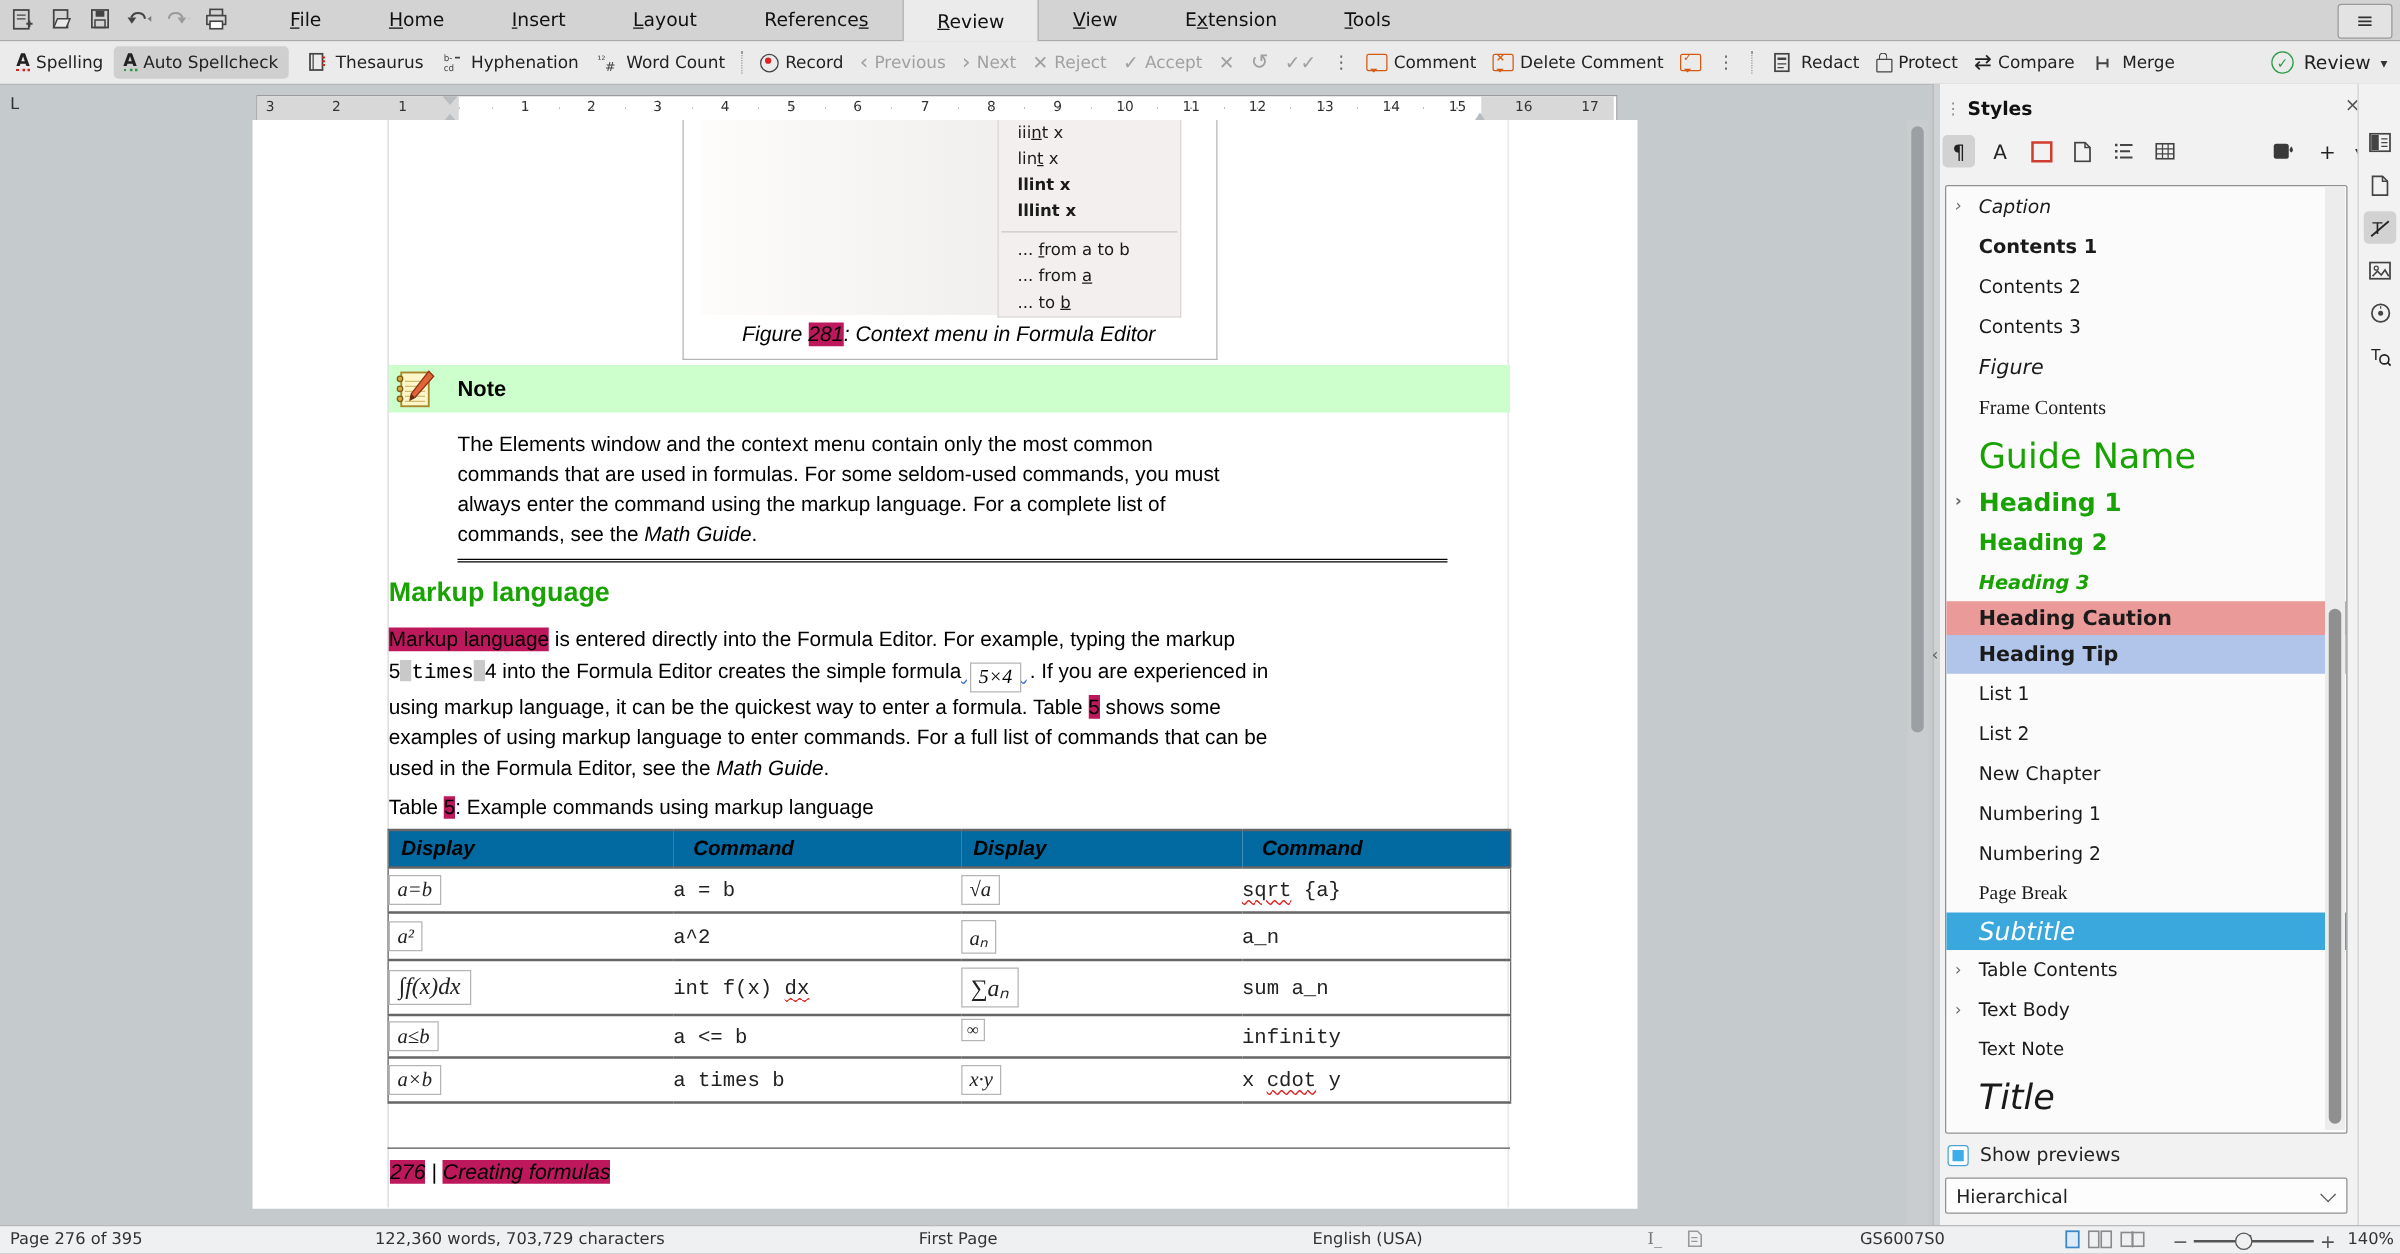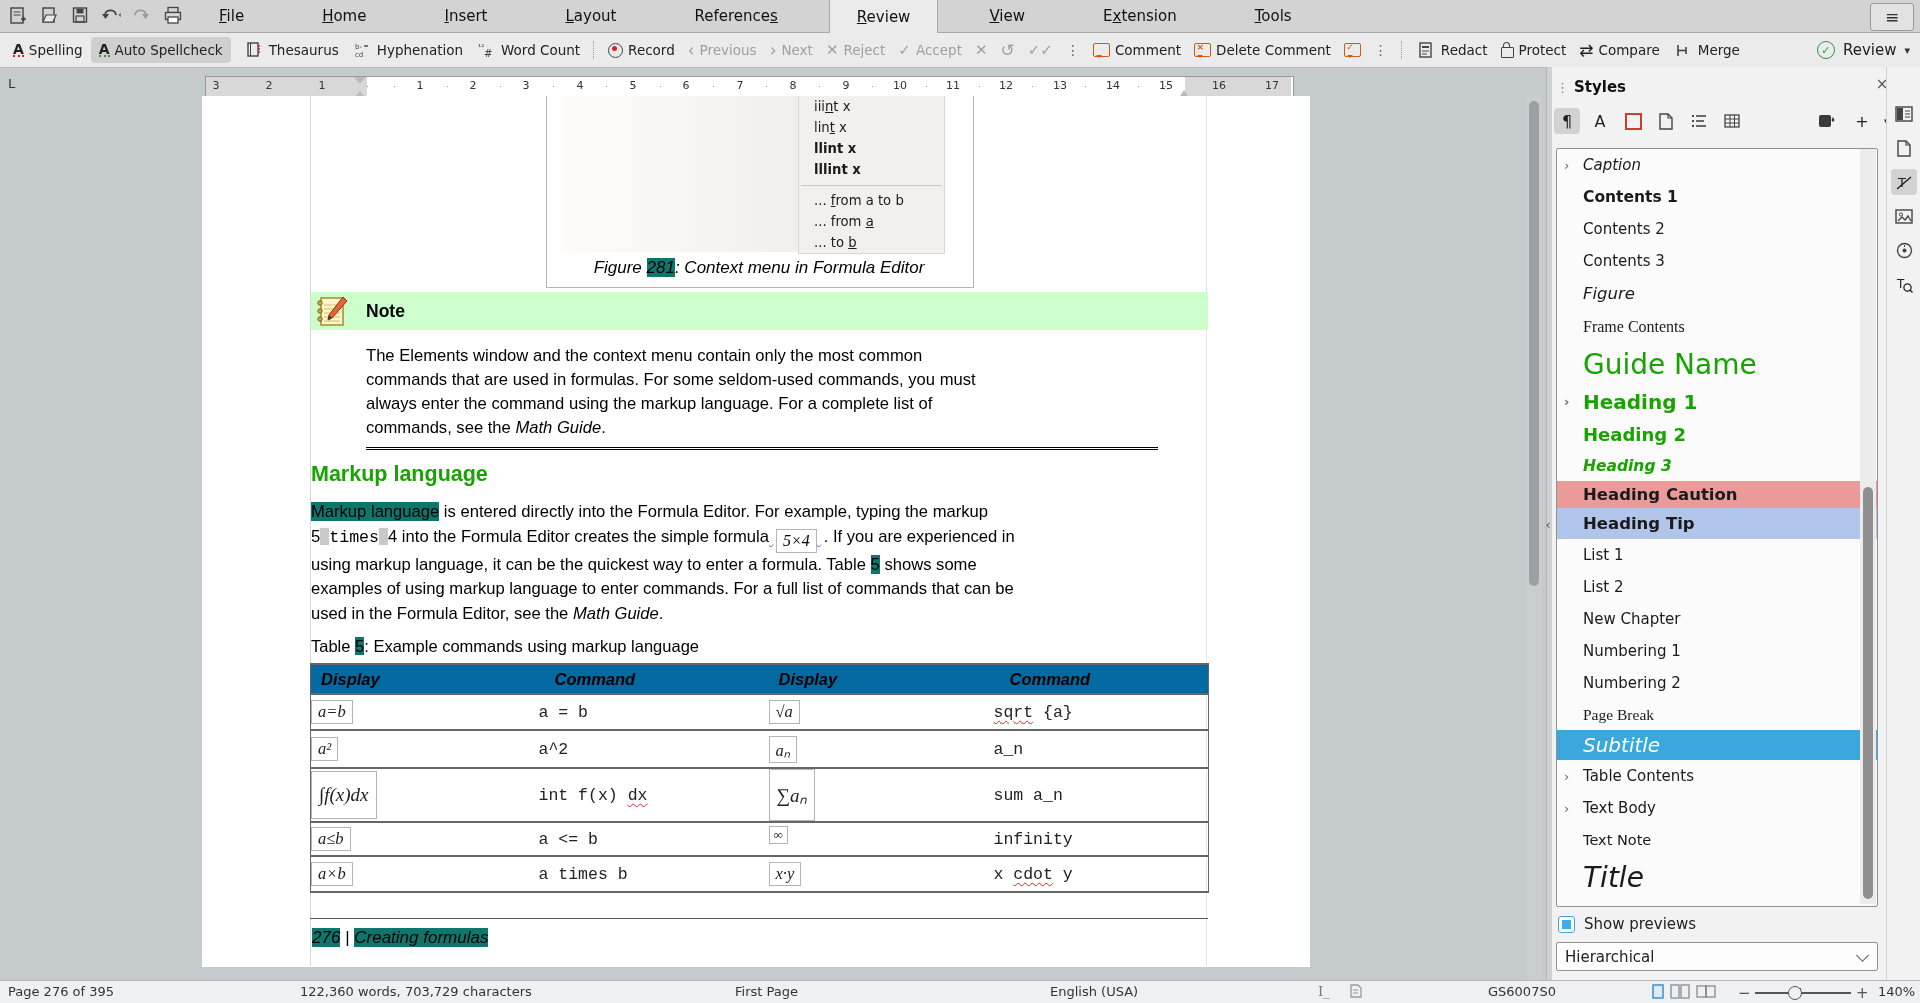--- a/index.html
+++ b/index.html
@@ -4,21 +4,21 @@
 <style>
   html,body{margin:0;padding:0;background:#888;}
   #app{position:relative;width:1920px;height:1003px;background:#c5cacd;overflow:hidden;
        font-family:"DejaVu Sans",sans-serif;color:#222;-webkit-font-smoothing:antialiased;}
 
   
   .tabbar{position:absolute;left:0;top:0;width:1920px;height:32px;background:#d3d3d3;border-bottom:1px solid #a9a9a9;}
   .quickicons{position:absolute;left:8px;top:4px;display:flex;gap:11px;align-items:center;}
   .qicon{width:20px;height:22px;display:flex;align-items:center;justify-content:center;}
   .qicon svg{display:block;}
-  .tabs{position:absolute;left:192px;top:0;height:32px;display:flex;gap:24px;}
+  .tabs{position:absolute;left:205px;top:0;height:32px;display:flex;}
   .tab{height:32px;padding:0 27px;display:flex;align-items:center;font-size:15px;color:#111;cursor:default;}
   .tab.active{background:#ebebeb;border-left:1px solid #a9a9a9;border-right:1px solid #a9a9a9;margin-bottom:-1px;height:33px;}
   .tab u{text-decoration:underline;}
   .hamburger-btn{position:absolute;right:6px;top:3px;width:42px;height:26px;border:1px solid #999;border-radius:3px;
        background:#e3e3e3;display:flex;align-items:center;justify-content:center;font-size:17px;color:#333;}
 
   
   .toolbar{position:absolute;left:0;top:33px;width:1920px;height:34px;background:#ebebeb;border-bottom:1px solid #b9b9b9;
        display:flex;align-items:center;font-size:13.5px;color:#222;}
   .tbi{display:flex;align-items:center;gap:5px;margin-left:13px;white-space:nowrap;}
@@ -55,21 +55,21 @@
   .ind-marker{position:absolute;left:354px;top:76px;width:0;height:0;}
   .ind-marker .t1{position:absolute;left:0;top:1px;border:6px solid transparent;border-top:7px solid #b9bdc0;}
   .ind-marker .t2{position:absolute;left:0;top:9px;border:6px solid transparent;border-bottom:7px solid #b9bdc0;}
   .rind{position:absolute;left:1178px;top:84px;border:6px solid transparent;border-bottom:9px solid #b9bdc0;}
   .tabsel{position:absolute;left:8px;top:76px;font-size:13px;color:#333;font-family:"DejaVu Sans Mono",monospace;}
 
   
   .page{position:absolute;left:202px;top:96px;width:1108px;height:871px;background:#fff;}
   .boundL{position:absolute;left:310px;top:96px;width:1px;height:870px;background:#d8d8d8;}
   .boundR{position:absolute;left:1206px;top:96px;width:1px;height:870px;background:#e2e2e2;}
-  .shade{background:#0f766e;text-align:center;}
+  .shade{background:#be185d;text-align:center;}
 
   .figframe{position:absolute;left:546px;top:96px;width:426px;height:191px;background:#fff;
        border-left:1px solid #b5b5b5;border-right:1px solid #b5b5b5;border-bottom:1px solid #b5b5b5;}
   .figshot{position:absolute;left:14px;top:0;width:240px;height:156px;background:linear-gradient(to right,#fdfcfb,#f1efed);}
   .ctxmenu{position:absolute;left:251px;top:0;width:145px;height:157px;background:#f2efee;border:1px solid #dad6d4;border-top:none;
        font-size:13.2px;color:#1a1a1a;}
   .cmi{height:21px;line-height:21px;padding-left:15px;white-space:nowrap;}
   .cmi.b{font-weight:600;}
   .cmsep{height:1px;background:#ccc8c6;margin:5px 2px 4px 2px;}
   .figcap{position:absolute;left:547px;top:258px;width:424px;text-align:center;font-style:italic;font-size:17px;color:#000;
@@ -96,21 +96,21 @@
   .tcap{position:absolute;left:311px;top:637px;font-size:16.5px;color:#000;}
   .dtable{position:absolute;left:310px;top:663px;width:898px;border-collapse:collapse;table-layout:fixed;}
   .dtable td,.dtable th{border-top:2px solid #666;border-bottom:2px solid #666;padding:0;vertical-align:middle;}
   .dtable th{background:#0369a1;height:28px;text-align:left;font-style:italic;font-size:16.5px;color:#000;padding-left:10px;}
   .dtable th.cmdh{padding-left:16px;}
   .dtable{border-left:1px solid #666;border-right:1px solid #666;}
   .dcell{padding-left:9px;}
   .ccell{padding-left:16px;font-size:16.5px;}
   .fbox2{display:inline-block;border:1px solid #b5b5b5;background:#fff;font-family:"Liberation Serif",serif;font-style:italic;
        font-size:16.5px;padding:1px 6px;}
-  .fbox2.big{font-size:19px;padding:12px 7px;}
+  .fbox2.big{font-size:19px;padding:2px 7px;}
   .fbox2.small{font-size:13px;padding:0 4px;}
 
   .afterline{position:absolute;left:310px;top:918px;width:898px;border-top:1px solid #555;}
   .pfooter{position:absolute;left:312px;top:928px;font-style:italic;font-size:17px;color:#000;}
 
   
   .vscroll{position:absolute;left:1526px;top:96px;width:16px;height:884px;background:#c9cdd0;}
   .vthumb{position:absolute;left:3px;top:5px;width:10px;height:485px;background:#9aa0a4;border-radius:5px;}
   .splitter{position:absolute;left:1546px;top:67px;width:6px;height:913px;background:#cfd2d4;border-left:1px solid #b5b5b5;}
   .collapse{position:absolute;left:1542px;top:505px;width:12px;height:40px;color:#555;font-size:13px;line-height:40px;text-align:center;}

